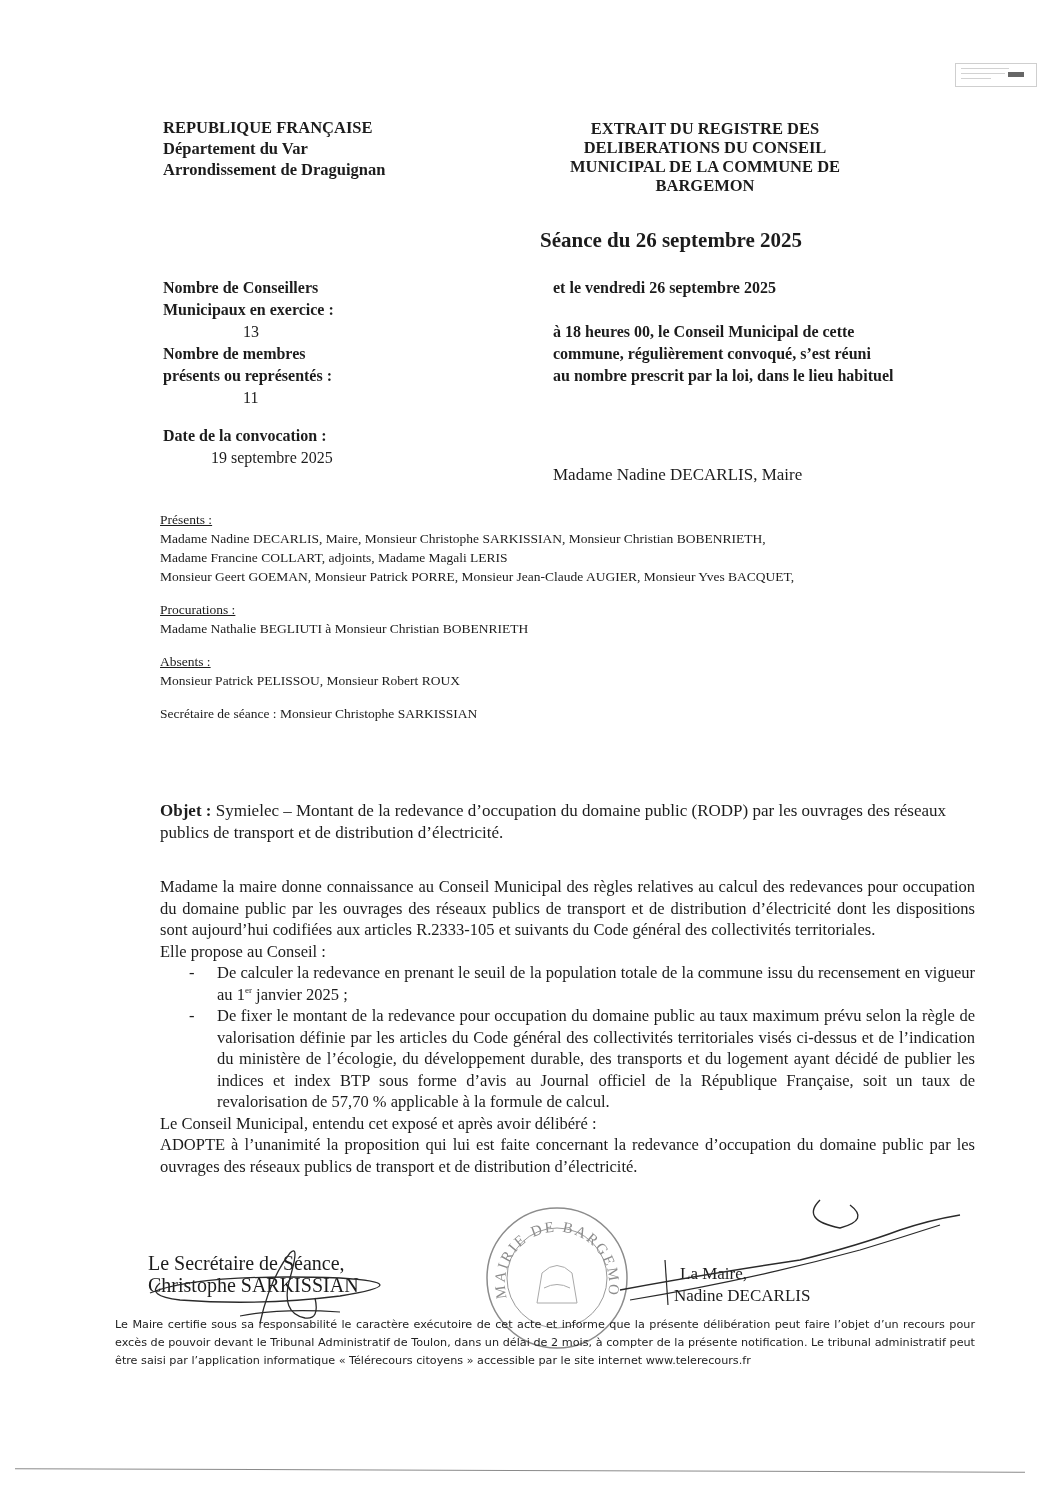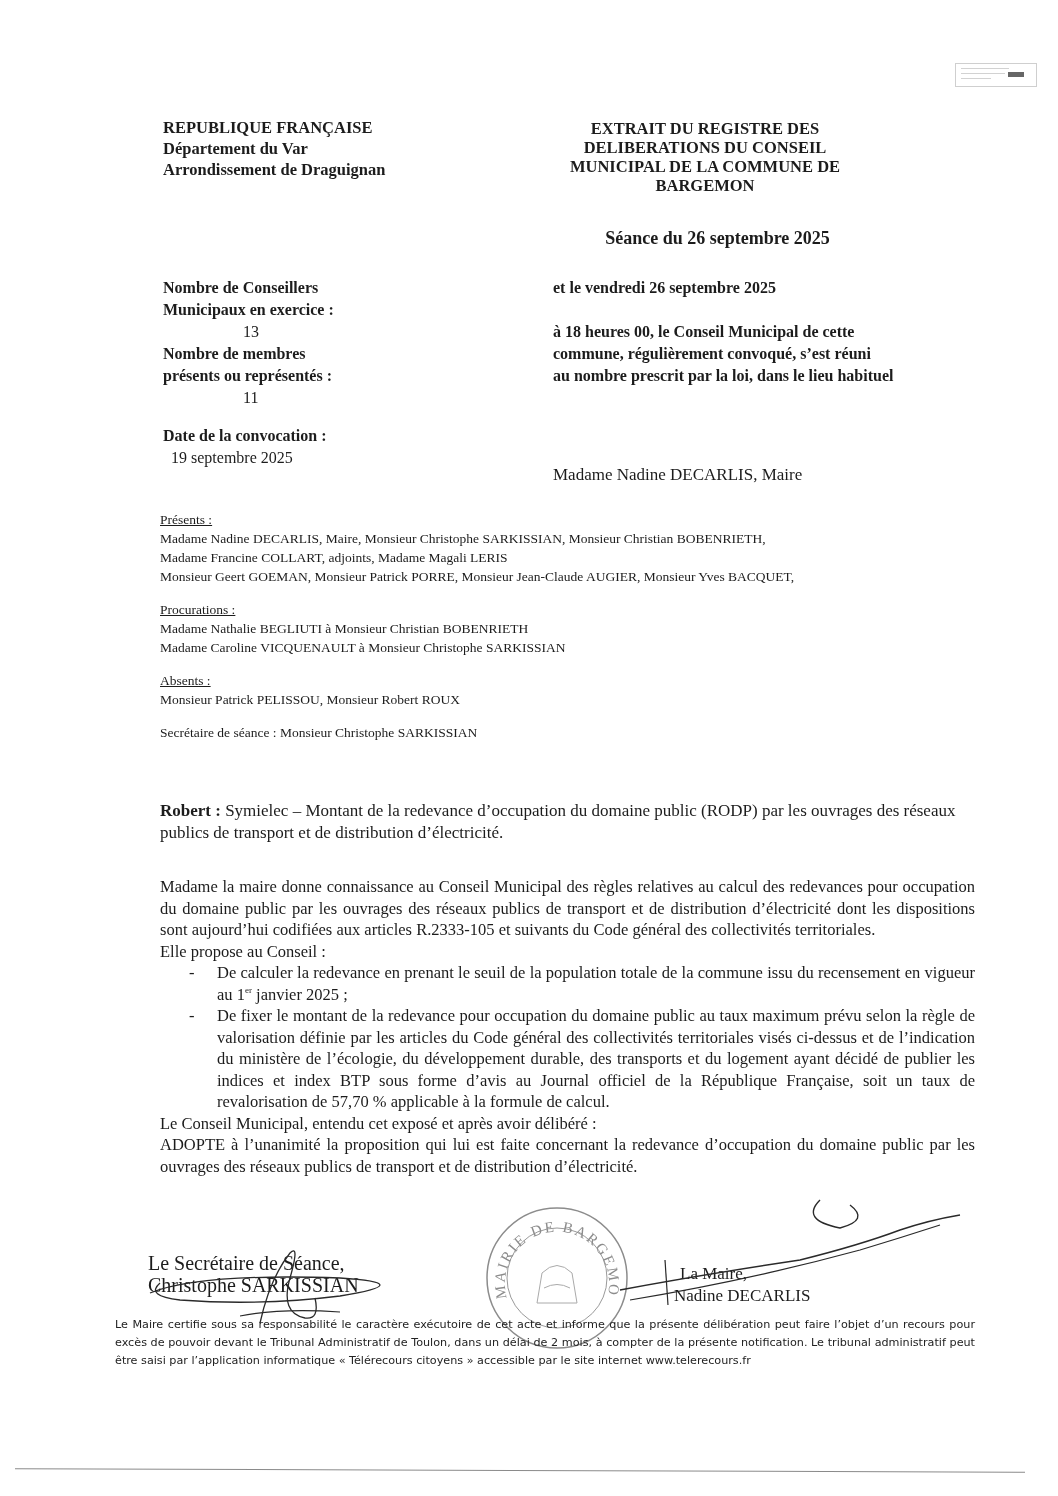--- a/index.html
+++ b/index.html
@@ -2,21 +2,21 @@
 <html><head>
 <meta charset="utf-8">
 <style>
   html, body { margin: 0; padding: 0; background: #ffffff; }
   body { width: 1058px; height: 1496px; position: relative; overflow: hidden;
          font-family: "Liberation Serif", "DejaVu Serif", serif; color: #1c1c1c; }
   .abs { position: absolute; }
   .bold { font-weight: bold; }
   .hdr-left { left: 163px; top: 117px; font-size: 16.5px; line-height: 21px; }
   .hdr-right { left: 540px; top: 119px; width: 330px; text-align: center; font-size: 16.5px; line-height: 19px; }
-  .seance { left: 540px; top: 228px; width: 355px; text-align: center; font-size: 18px; }
+  .seance { left: 540px; top: 228px; width: 355px; text-align: left; font-size: 21px; }
   .meta-left { left: 163px; top: 277px; font-size: 16px; line-height: 22px; }
   .meta-left .val { font-weight: normal; }
   .meta-right { left: 553px; top: 277px; font-size: 16px; line-height: 22px; }
   .president { left: 553px; top: 465px; font-size: 17px; }
   .attendance { left: 160px; top: 510px; font-size: 13.5px; line-height: 19px; width: 820px; }
   .attendance u { text-decoration: underline; }
   .attendance .gap { height: 14px; }
   .objet { left: 160px; top: 800px; width: 820px; font-size: 17px; line-height: 22px; }
   .body-text { left: 160px; top: 876px; width: 815px; font-size: 16.5px; line-height: 21.5px; text-align: justify; }
   .body-text ul { margin: 0; padding: 0 0 0 29px; list-style: none; }
@@ -59,50 +59,49 @@
 
 <div class="abs meta-left bold">
   <div>Nombre de Conseillers</div>
   <div>Municipaux en exercice :</div>
   <div class="val" style="padding-left:80px;">13</div>
   <div>Nombre de membres</div>
   <div>présents ou représentés :</div>
   <div class="val" style="padding-left:80px;">11</div>
   <div style="height:16px;"></div>
   <div>Date de la convocation :</div>
-  <div class="val" style="padding-left:8px;">19 septembre 2025</div>
+  <div class="val" style="padding-left:8px;margin-left:40px;">19 septembre 2025</div>
 </div>
 
 <div class="abs meta-right bold">
   <div>et le vendredi 26 septembre 2025</div>
   <div style="height:22px;"></div>
   <div>à 18 heures 00, le Conseil Municipal de cette</div>
   <div>commune, régulièrement convoqué, s’est réuni</div>
   <div>au nombre prescrit par la loi, dans le lieu habituel</div>
 </div>
 <div class="abs president">Madame Nadine DECARLIS, Maire</div>
 
 <div class="abs attendance">
   <div><u>Présents :</u></div>
   <div>Madame Nadine DECARLIS, Maire, Monsieur Christophe SARKISSIAN, Monsieur Christian BOBENRIETH,</div>
   <div>Madame Francine COLLART, adjoints, Madame Magali LERIS</div>
   <div>Monsieur Geert GOEMAN, Monsieur Patrick PORRE, Monsieur Jean-Claude AUGIER, Monsieur Yves BACQUET,</div>
   <div class="gap"></div>
   <div><u>Procurations :</u></div>
   <div>Madame Nathalie BEGLIUTI à Monsieur Christian BOBENRIETH</div>
-  <div>Madame Caroline VICQUENAULT à Monsieur Christophe SARKISSIAN</div>
   <div class="gap"></div>
   <div><u>Absents :</u></div>
   <div>Monsieur Patrick PELISSOU, Monsieur Robert ROUX</div>
   <div class="gap"></div>
   <div>Secrétaire de séance : Monsieur Christophe SARKISSIAN</div>
 </div>
 
 <div class="abs objet">
-  <span class="bold">Robert :</span><span> Symielec – Montant de la redevance d’occupation du domaine public (RODP) par les ouvrages des réseaux publics de transport et de distribution d’électricité.</span>
+  <span class="bold">Objet :</span><span> Symielec – Montant de la redevance d’occupation du domaine public (RODP) par les ouvrages des réseaux publics de transport et de distribution d’électricité.</span>
 </div>
 
 <div class="abs body-text">
   <div>Madame la maire donne connaissance au Conseil Municipal des règles relatives au calcul des redevances pour occupation du domaine public par les ouvrages des réseaux publics de transport et de distribution d’électricité dont les dispositions sont aujourd’hui codifiées aux articles R.2333-105 et suivants du Code général des collectivités territoriales.</div>
   <div>Elle propose au Conseil :</div>
   <ul>
     <li><span>De calculer la redevance en prenant le seuil de la population totale de la commune issu du recensement en vigueur au 1</span><sup>er</sup><span> janvier 2025 ;</span></li>
     <li>De fixer le montant de la redevance pour occupation du domaine public au taux maximum prévu selon la règle de valorisation définie par les articles du Code général des collectivités territoriales visés ci-dessus et de l’indication du ministère de l’écologie, du développement durable, des transports et du logement ayant décidé de publier les indices et index BTP sous forme d’avis au Journal officiel de la République Française, soit un taux de revalorisation de 57,70 % applicable à la formule de calcul.</li>
   </ul>
   <div>Le Conseil Municipal, entendu cet exposé et après avoir délibéré :</div>

